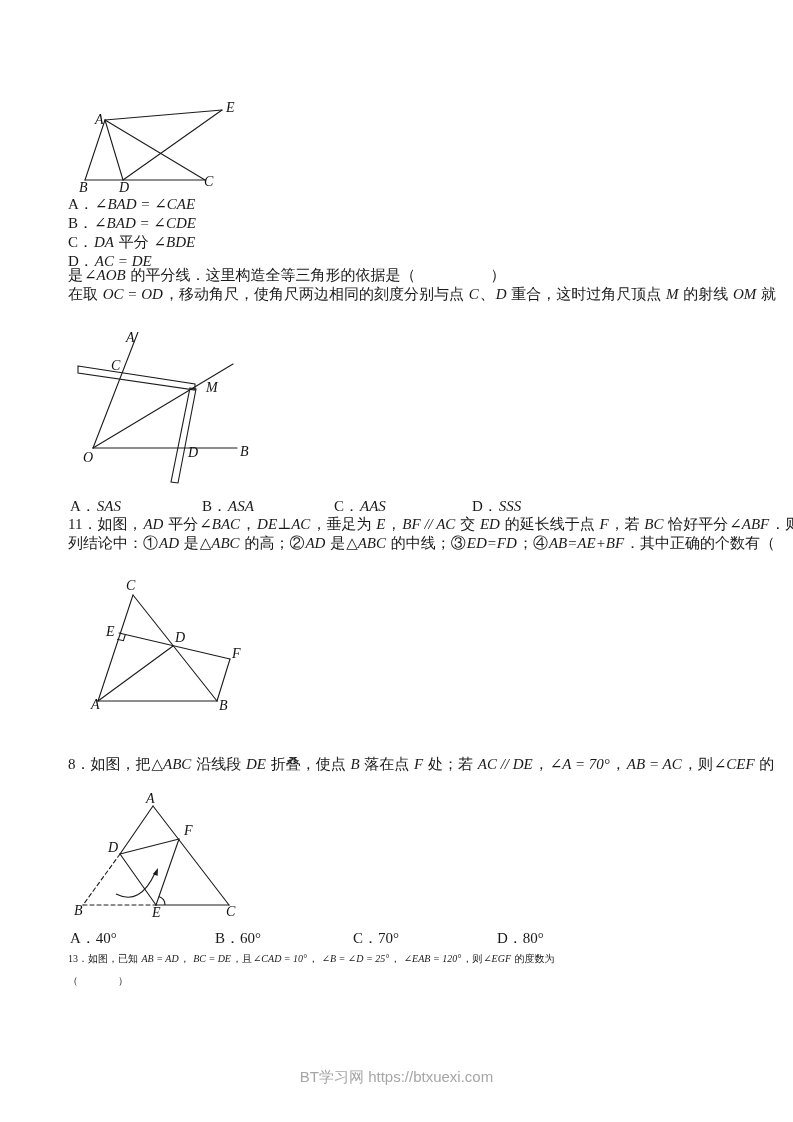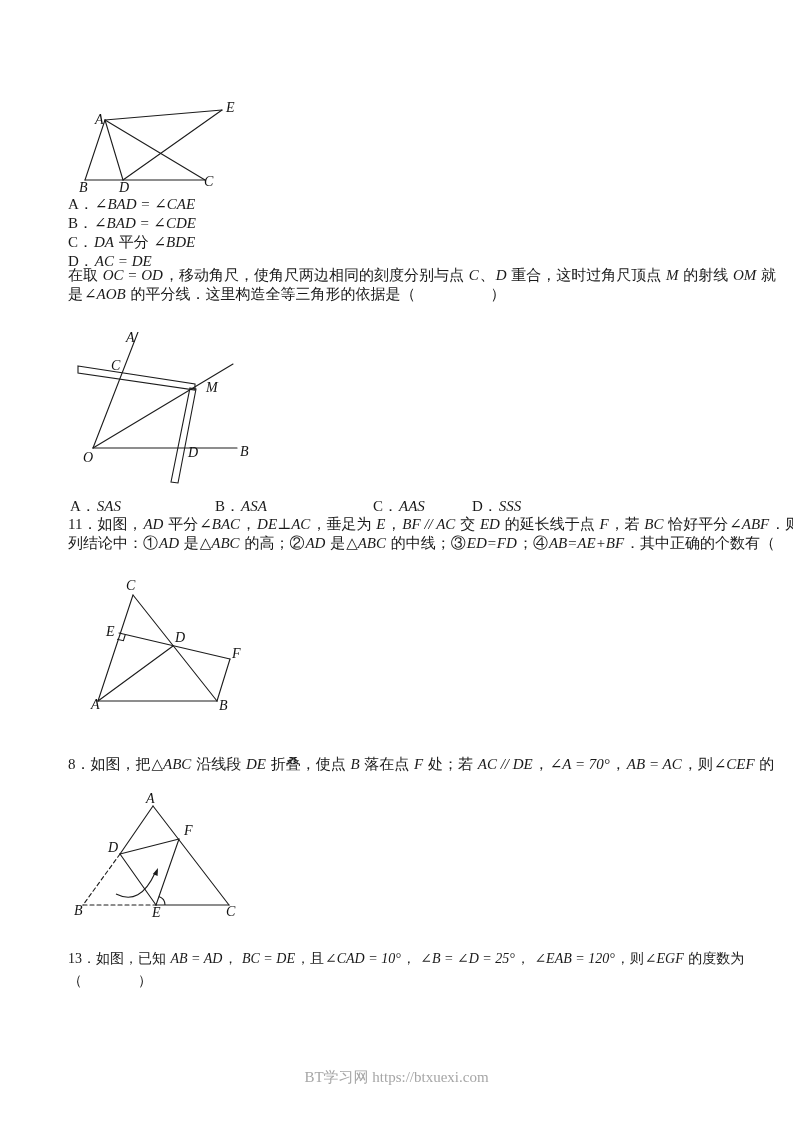--- a/index.html
+++ b/index.html
@@ -2,34 +2,34 @@
 <html><head>
 <meta charset="utf-8">
 <style>
   html,body{margin:0;padding:0;background:#ffffff;}
   .page{
     position:relative;width:793px;height:1122px;background:#fff;overflow:hidden;
     font-family:"Liberation Serif","DejaVu Serif",serif;color:#191919;
   }
   .block{position:absolute;}
   .line{white-space:nowrap;font-size:15px;line-height:19px;height:19px;}
-  .line-tall{white-space:nowrap;font-size:14px;line-height:22px;height:22px;}
+  .line-tall{white-space:nowrap;font-size:10px;line-height:22px;height:22px;}
   .m{font-style:italic;font-family:"Liberation Serif","DejaVu Serif",serif;padding:0 1px;}
   .optrow{position:absolute;left:0;width:640px;height:19px;}
   .optrow .opt{position:absolute;top:0;white-space:nowrap;font-size:15px;}
   .fig{position:absolute;}
   .fl{stroke:#1c1c1c;stroke-width:1.1;fill:none;stroke-linecap:round;}
   .fd{stroke-dasharray:4 3;}
   .fq{fill:none;stroke:#1c1c1c;stroke-width:1.1;}
   .fp{fill:none;stroke:#1c1c1c;stroke-width:1.1;}
   .ff{fill:#1c1c1c;stroke:none;}
   .flb{font-family:"Liberation Serif","DejaVu Serif",serif;font-style:italic;font-size:14px;fill:#111;}
   .footer{
     position:absolute;top:1068px;left:0;width:793px;text-align:center;
-    font-family:Liberation Serif, serif;font-size:15px;color:#a6a6a6;
+    font-family:Liberation Sans, sans-serif;font-size:15px;color:#a6a6a6;
   }
 </style>
 </head>
 <body>
 
 <div class="page">
 
   <svg class="fig" style="left:75px;top:95px" viewBox="0 0 175 100" width="175" height="100">
       <line x1="10" y1="85" x2="30" y2="25" class="fl"></line>
       <line x1="10" y1="85" x2="130" y2="85" class="fl"></line>
@@ -45,42 +45,42 @@
     </svg>
 
   <div class="block" style="left:68px;top:195px">
     <div class="line"><span>A．</span><span class="m">∠BAD = ∠CAE</span></div>
     <div class="line"><span>B．</span><span class="m">∠BAD = ∠CDE</span></div>
     <div class="line"><span>C．</span><span class="m">DA</span><span> 平分 </span><span class="m">∠BDE</span></div>
     <div class="line"><span>D．</span><span class="m">AC = DE</span></div>
   </div>
 
   <div class="block" style="left:68px;top:266px">
+    <div class="line"><span>是</span><span class="m">∠AOB</span><span> 的平分线．这里构造全等三角形的依据是（　　　　　）</span></div>
     <div class="line"><span>在取 </span><span class="m">OC = OD</span><span>，移动角尺，使角尺两边相同的刻度分别与点 </span><span class="m">C</span><span>、</span><span class="m">D</span><span> 重合，这时过角尺顶点 </span><span class="m">M</span><span> 的射线 </span><span class="m">OM</span><span> 就</span></div>
-    <div class="line"><span>是</span><span class="m">∠AOB</span><span> 的平分线．这里构造全等三角形的依据是（　　　　　）</span></div>
   </div>
 
   <svg class="fig" style="left:60px;top:332px" viewBox="0 0 250 158" width="250" height="158">
       <line x1="33" y1="116" x2="78" y2="0" class="fl"></line>
       <line x1="33" y1="116" x2="177" y2="116" class="fl"></line>
       <line x1="33" y1="116" x2="173" y2="32" class="fl"></line>
       <polygon points="18,34 135,52 135,58 18,41" class="fq"></polygon>
       <polygon points="130,56 136,57 118,151 111,150" class="fq"></polygon>
       <text x="66" y="10" class="flb">A</text>
       <text x="51" y="38" class="flb">C</text>
       <text x="146" y="60" class="flb">M</text>
       <text x="23" y="130" class="flb">O</text>
       <text x="128" y="125" class="flb">D</text>
       <text x="180" y="124" class="flb">B</text>
     </svg>
 
   <div class="optrow" style="top:497px">
     <span class="opt" style="left:70px"><span>A．</span><span class="m">SAS</span></span>
-    <span class="opt" style="left:215px"><span>B．</span><span class="m">ASA</span></span>
-    <span class="opt" style="left:373px"><span>C．</span><span class="m">AAS</span></span>
+    <span class="opt" style="left:202px"><span>B．</span><span class="m">ASA</span></span>
+    <span class="opt" style="left:334px"><span>C．</span><span class="m">AAS</span></span>
     <span class="opt" style="left:472px"><span>D．</span><span class="m">SSS</span></span>
   </div>
 
   <div class="block" style="left:68px;top:515px">
     <div class="line"><span>11．如图，</span><span class="m">AD</span><span> 平分</span><span class="m">∠BAC</span><span>，</span><span class="m">DE⊥AC</span><span>，垂足为 </span><span class="m">E</span><span>，</span><span class="m">BF // AC</span><span> 交 </span><span class="m">ED</span><span> 的延长线于点 </span><span class="m">F</span><span>，若 </span><span class="m">BC</span><span> 恰好平分</span><span class="m">∠ABF</span><span>．则下</span></div>
     <div class="line"><span>列结论中：①</span><span class="m">AD</span><span> 是</span><span class="m">△ABC</span><span> 的高；②</span><span class="m">AD</span><span> 是</span><span class="m">△ABC</span><span> 的中线；③</span><span class="m">ED=FD</span><span>；④</span><span class="m">AB=AE+BF</span><span>．其中正确的个数有（　　　　）</span></div>
   </div>
 
   <svg class="fig" style="left:78px;top:570px" viewBox="0 0 170 150" width="170" height="150">
       <line x1="20" y1="131" x2="55" y2="25" class="fl"></line>
@@ -116,20 +116,26 @@
       <path d="M48,102 Q72,114 87,81" class="fp"></path>
       <path d="M90,76 L89.6,83.9 L84.8,81.9 Z" class="ff"></path>
       <text x="78" y="11" class="flb">A</text>
       <text x="116" y="43" class="flb">F</text>
       <text x="40" y="60" class="flb">D</text>
       <text x="6" y="123" class="flb">B</text>
       <text x="84" y="125" class="flb">E</text>
       <text x="158" y="124" class="flb">C</text>
     </svg>
 
+  <div class="optrow" style="top:929px">
+    <span class="opt" style="left:70px"><span>A．40°</span></span>
+    <span class="opt" style="left:215px"><span>B．60°</span></span>
+    <span class="opt" style="left:353px"><span>C．70°</span></span>
+    <span class="opt" style="left:497px"><span>D．80°</span></span>
+  </div>
 
   <div class="block" style="left:68px;top:948px">
     <div class="line-tall"><span>13．如图，已知 </span><span class="m">AB = AD</span><span>， </span><span class="m">BC = DE</span><span>，且</span><span class="m">∠CAD = 10°</span><span>， </span><span class="m">∠B = ∠D = 25°</span><span>， </span><span class="m">∠EAB = 120°</span><span>，则</span><span class="m">∠EGF</span><span> 的度数为</span></div>
     <div class="line-tall"><span>（　　　　）</span></div>
   </div>
 
   <div class="footer">BT学习网 https://btxuexi.com</div>
 
 </div>
 

